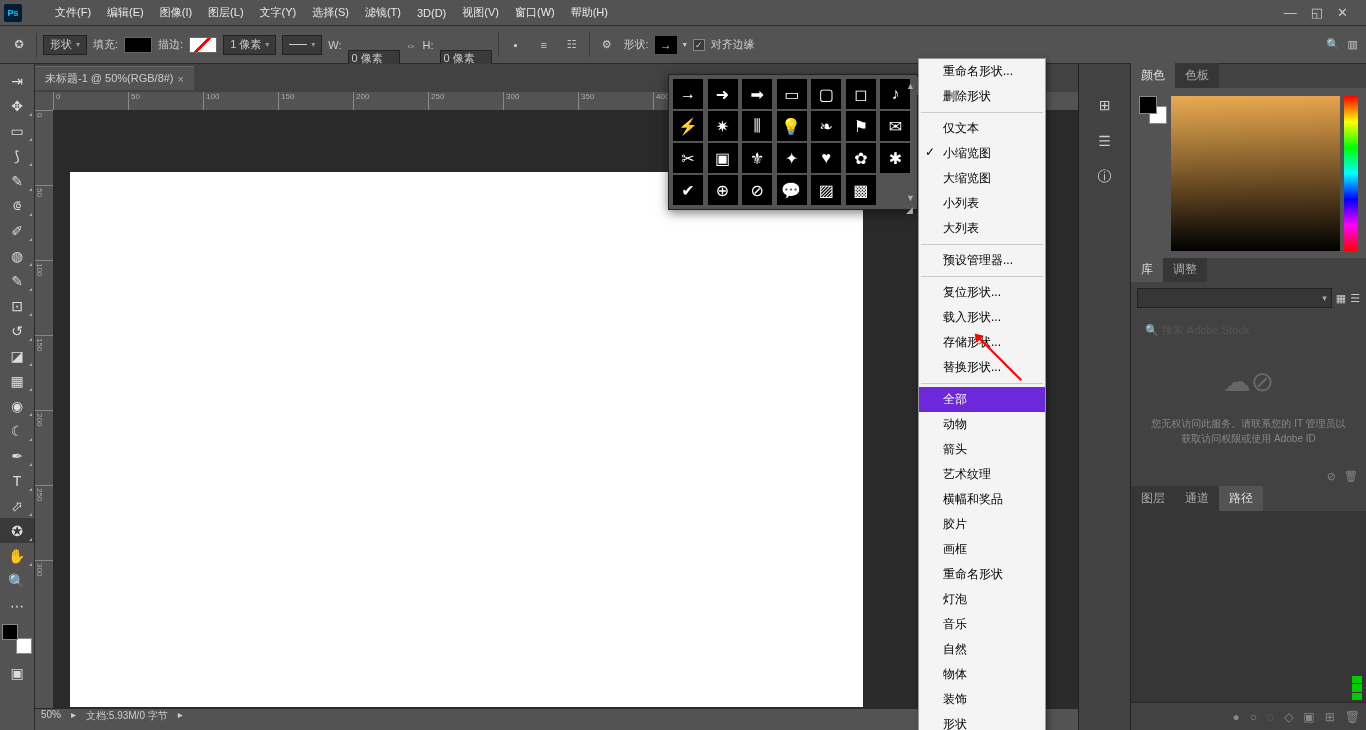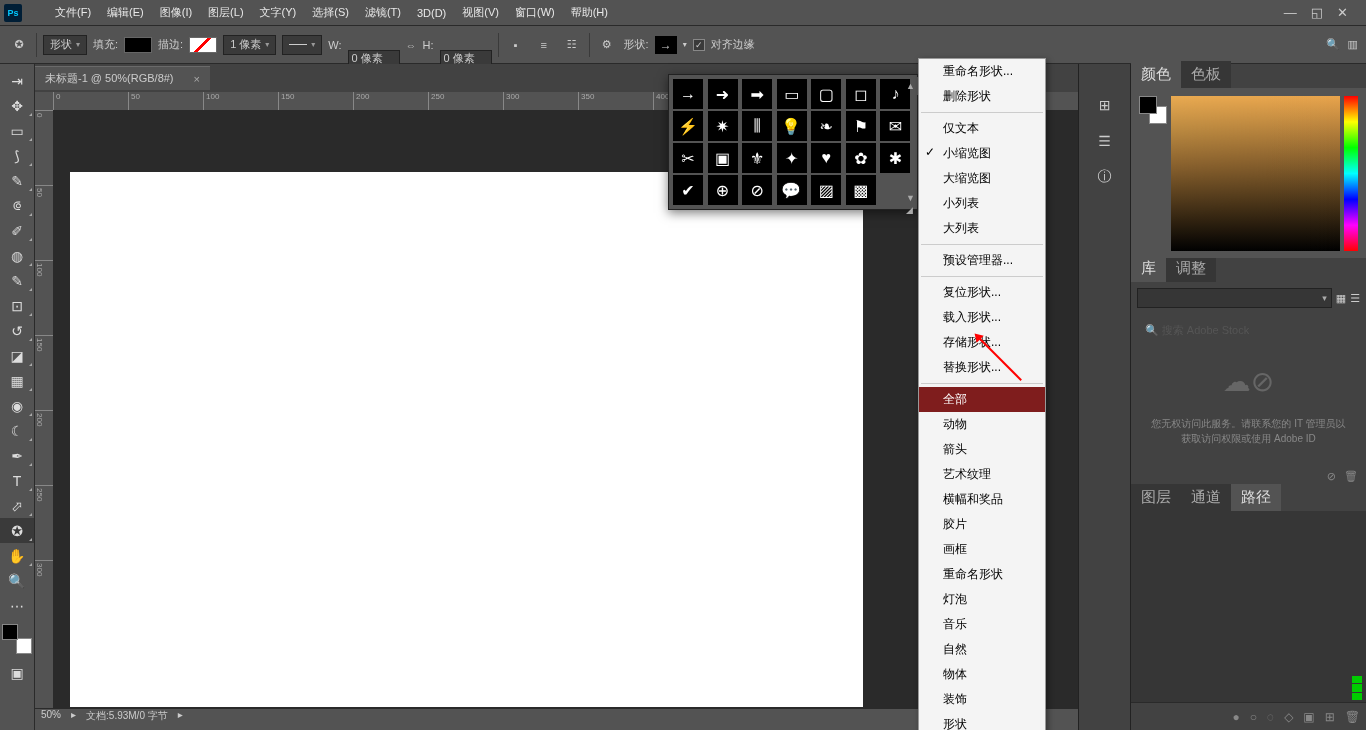--- a/index.html
+++ b/index.html
@@ -25,50 +25,50 @@
 .tools { width:35px; background:#535353; display:flex; flex-direction:column; padding-top:4px; border-right:1px solid #2a2a2a; }
 .tbtn { height:25px; display:flex; align-items:center; justify-content:center; color:#ddd; font-size:14px; position:relative; }
 .tbtn.act { background:#3a3a3a; }
 .tbtn .tri { position:absolute; right:2px; bottom:2px; width:0; height:0; border-left:3px solid transparent; border-bottom:3px solid #aaa; }
 .fgbg { position:relative; width:30px; height:30px; margin:6px auto; }
 .fgbg .fg { position:absolute; width:16px; height:16px; background:#000; border:1px solid #888; left:0; top:0; z-index:2; }
 .fgbg .bg { position:absolute; width:16px; height:16px; background:#fff; border:1px solid #888; right:0; bottom:0; }
 
 .doc-area { flex:1; background:#2a2a2a; display:flex; flex-direction:column; position:relative; }
 .tabs-row { background:#424242; height:28px; display:flex; align-items:center; }
-.doc-tab { background:#535353; padding:4px 10px; display:flex; gap:20px; align-items:center; border-top:1px solid #6a6a6a; }
+.doc-tab { background:#535353; padding:4px 10px; display:flex; gap:4px; align-items:center; border-top:1px solid #6a6a6a; }
 .doc-tab .x { color:#aaa; font-size:11px; }
 .canvas-wrap { flex:1; position:relative; overflow:hidden; background:#2a2a2a; }
 .ruler-h { position:absolute; top:0; left:18px; right:0; height:18px; background:#535353; font-size:8px; color:#aaa; overflow:hidden; display:flex; }
 .ruler-h span { width:75px; flex:0 0 75px; border-left:1px solid #888; padding-left:2px; }
 .ruler-v { position:absolute; top:18px; left:0; width:18px; bottom:0; background:#535353; font-size:8px; color:#aaa; display:flex; flex-direction:column; }
 .ruler-v span { height:75px; border-top:1px solid #888; writing-mode:vertical-lr; padding-top:2px; }
 .ruler-corner { position:absolute; top:0; left:0; width:18px; height:18px; background:#535353; }
 .canvas { position:absolute; top:80px; left:35px; width:793px; height:535px; background:#fff; }
 
 .status { height:22px; background:#535353; display:flex; padding:0 6px; gap:10px; font-size:10px; color:#ccc; border-top:1px solid #2a2a2a; }
 
 .shape-picker { position:absolute; top:74px; left:668px; width:250px; background:#535353; border:1px solid #222; box-shadow:0 3px 10px rgba(0,0,0,.5); z-index:50; }
 .shape-grid { display:grid; grid-template-columns:repeat(7,1fr); gap:0; padding:3px; }
 .shape-cell { width:30px; height:30px; background:#000; margin:1px; display:flex; align-items:center; justify-content:center; color:#fff; font-size:16px; }
 .shape-side { position:absolute; right:2px; top:6px; display:flex; flex-direction:column; gap:2px; color:#aaa; font-size:9px; }
 .shape-gear { position:absolute; right:-28px; top:2px; color:#ccc; font-size:12px; background:#535353; padding:2px 6px; }
 
 .ctx-menu { position:absolute; top:58px; left:918px; width:128px; background:#f4f4f4; border:1px solid #999; box-shadow:2px 2px 6px rgba(0,0,0,.4); z-index:60; color:#000; font-size:12px; }
 .ctx-item { padding:4px 14px 4px 24px; position:relative; }
-.ctx-item.hl { background:#7f1d1d; color:#fff; }
+.ctx-item.hl { background:#6d28d9; color:#fff; }
 .ctx-item .chk-mark { position:absolute; left:6px; }
 .ctx-sep { height:1px; background:#ccc; margin:3px 2px; }
 
 .right-dock { width:52px; background:#424242; display:flex; flex-direction:column; align-items:center; padding-top:30px; gap:14px; border-left:1px solid #222; }
 .dock-ic { width:22px; height:22px; color:#ccc; display:flex; align-items:center; justify-content:center; font-size:14px; }
 
 .panels { width:236px; background:#424242; display:flex; flex-direction:column; border-left:1px solid #222; }
 .panel-tabs { display:flex; background:#424242; height:24px; align-items:end; }
-.ptab { padding:4px 10px; background:#363636; color:#aaa; font-size:15px; }
+.ptab { padding:4px 10px; background:#363636; color:#aaa; font-size:12px; }
 .ptab.act { background:#535353; color:#ddd; }
 .color-panel { height:170px; background:#535353; position:relative; padding:8px; display:flex; gap:4px; }
 .mini-fgbg { width:28px; height:28px; position:relative; }
 .mini-fgbg .f { position:absolute; width:18px; height:18px; background:#000; border:1px solid #888; left:0; top:0; z-index:2; }
 .mini-fgbg .b { position:absolute; width:18px; height:18px; background:#fff; border:1px solid #888; right:0; bottom:0; }
 .color-field { flex:1; height:155px; background:linear-gradient(to bottom,#e8a44c,#000); position:relative; }
 .color-field::before { content:""; position:absolute; inset:0; background:linear-gradient(to right,#888 0%,transparent 100%); mix-blend-mode:overlay; }
 .hue { width:14px; height:155px; background:linear-gradient(#f00,#ff0,#0f0,#0ff,#00f,#f0f,#f00); }
 .panel-2 { background:#424242; }
 .lib-body { background:#424242; padding:10px; text-align:center; color:#888; font-size:11px; }

